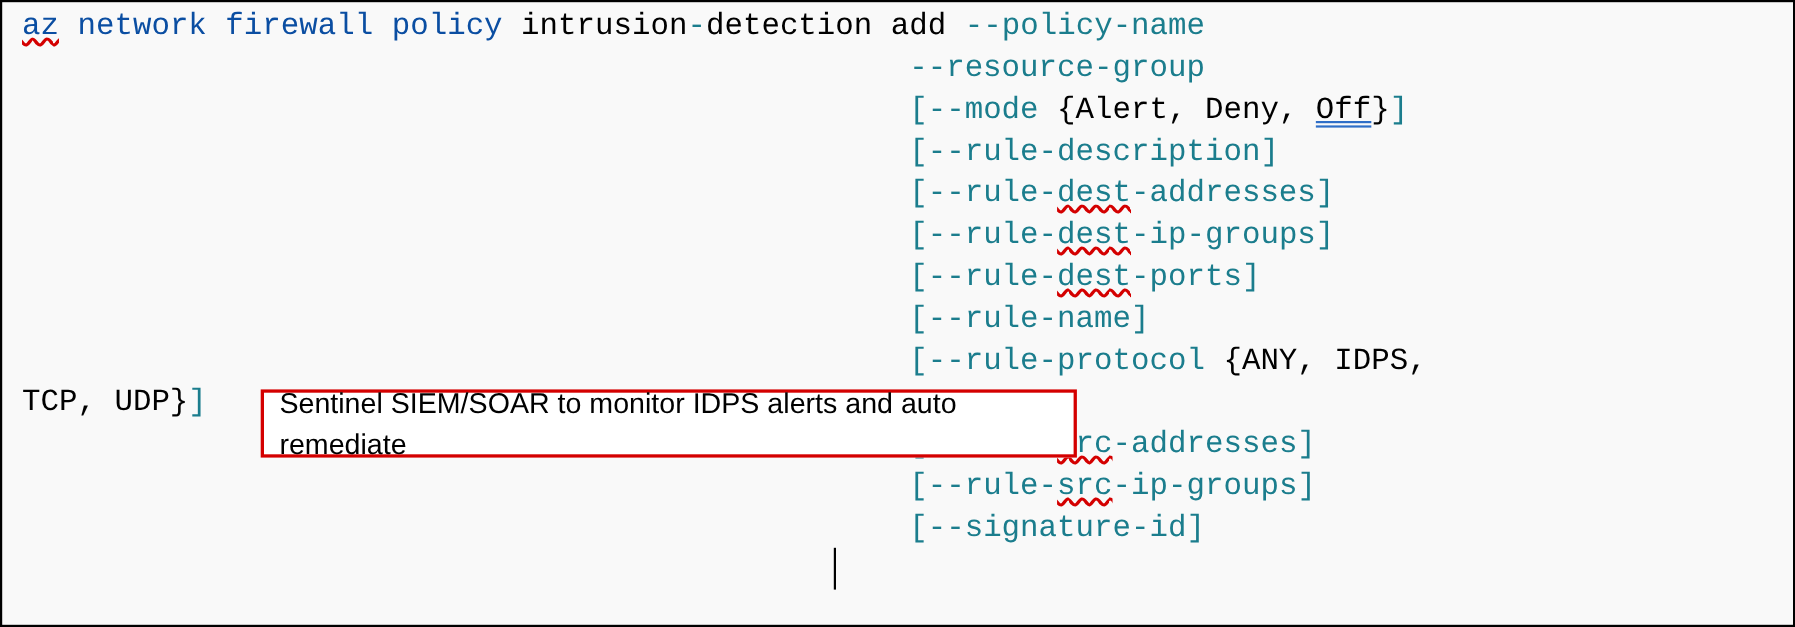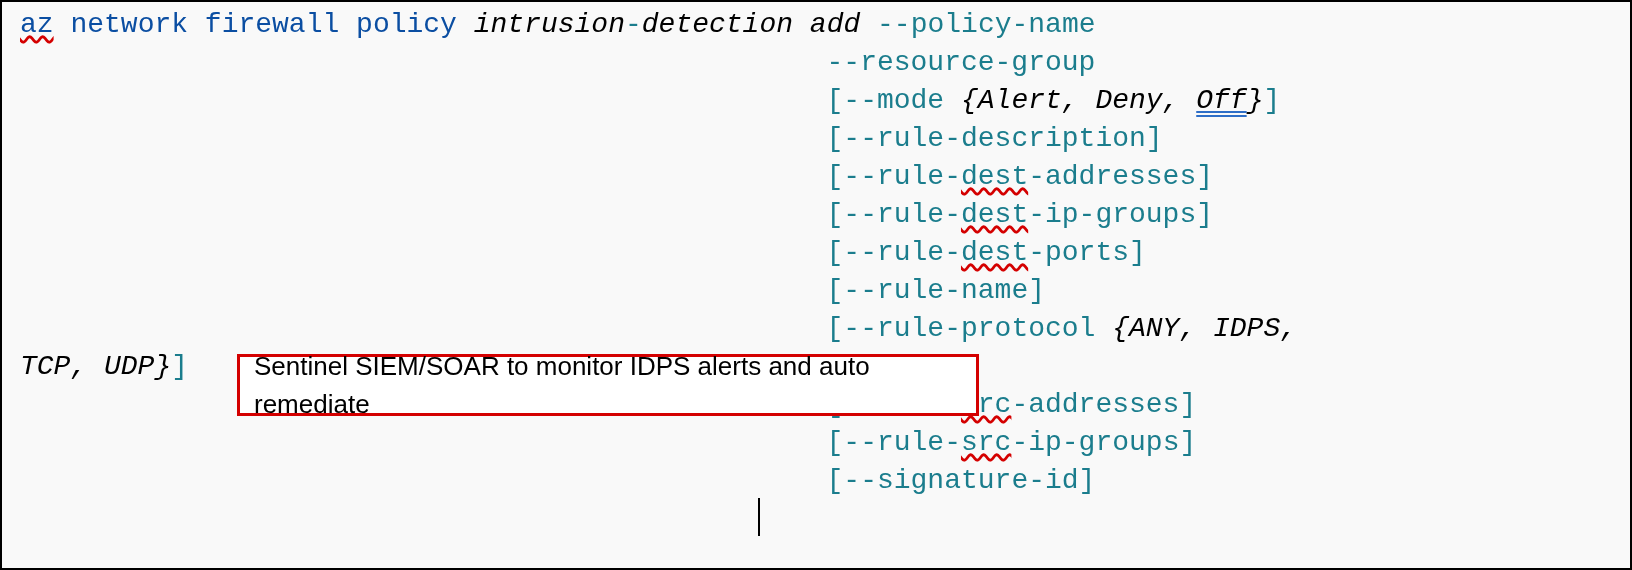--- a/index.html
+++ b/index.html
@@ -21,21 +21,21 @@
     padding: 4px 6px 0 18px;
     overflow: hidden;
   }
   .codeblock {
     white-space: pre;
     font-family: Consolas, 'Courier New', monospace;
     color: #000;
   }
   .tok-blue { color: #0b4ea2; margin-top: 31px; }
   .tok-teal { color: #1b7d8d; }
-  .tok-black { color: #000; font-style: italic; }
+  .tok-black { color: #000; }
   .squig-red {
     text-decoration: underline wavy #d40000;
     text-decoration-skip-ink: none;
     text-underline-offset: 3px;
   }
   .squig-blue {
     text-decoration: underline wavy #2e6ec7;
     text-decoration-skip-ink: none;
     text-underline-offset: 3px;
   }

